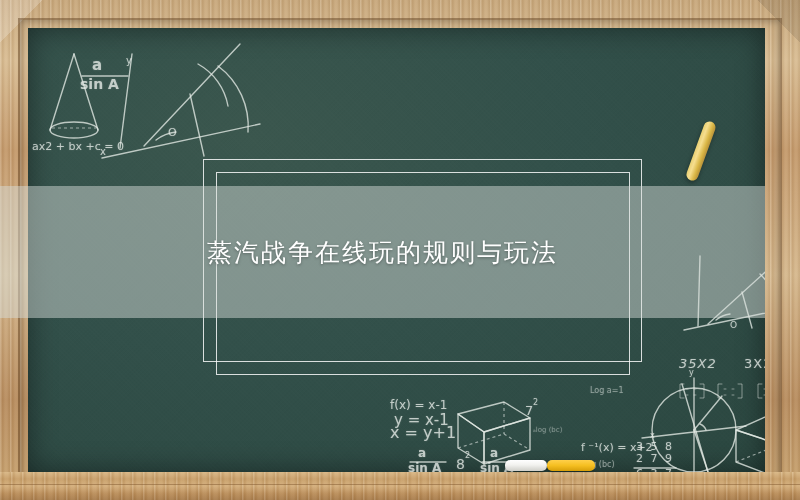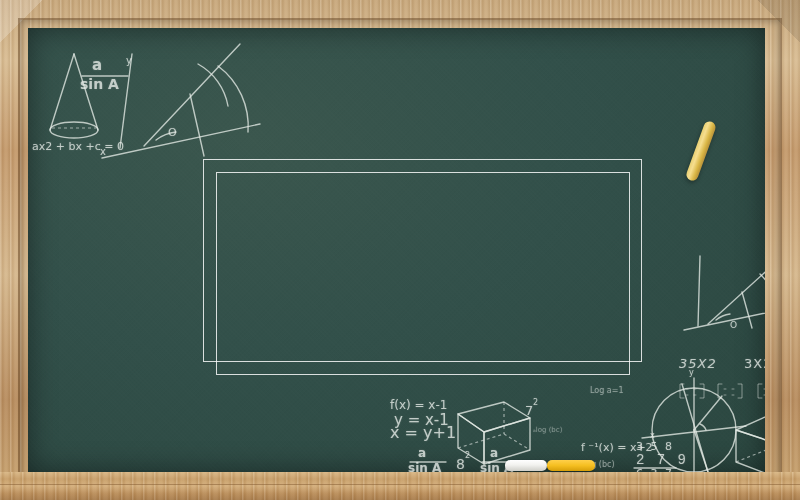--- a/index.html
+++ b/index.html
@@ -220,36 +220,39 @@
     <svg class="chalk-svg" style="left:700px;top:370px;width:96px;height:90px;" viewBox="0 0 96 90">
       <path class="cs" d="M8 32 L48 14 L88 26 L50 46 Z"></path>
       <path class="cs" d="M8 32 L8 64 L50 80 L50 46 Z"></path>
       <path class="cs" d="M50 46 L88 26 L88 58 L50 80 Z"></path>
       <path class="cs-d" d="M8 64 L48 48 L88 58"></path>
       <path class="cs-d" d="M48 14 L48 48"></path>
     </svg>
 
     <div class="chalk" style="left:553px;top:413px;font-size:11px;">f ⁻¹(x) = x+2</div>
     <div class="chalk" style="left:608px;top:412px;font-size:11px;letter-spacing:2px;">3 5 8</div>
-    <div class="chalk" style="left:608px;top:424px;font-size:14px;letter-spacing:2px;font-family:Liberation Mono, monospace;">2 7 9</div>
+    <div class="chalk" style="left:608px;top:424px;font-size:11px;letter-spacing:2px;">2 7 9</div>
     <svg class="chalk-svg" style="left:604px;top:438px;width:46px;height:4px;" viewBox="0 0 46 4">
         <path class="cs" d="M2 2 L44 2"></path>
       </svg>
     <div class="chalk" style="left:608px;top:439px;font-size:11px;letter-spacing:2px;">6 3 7</div>
 
     <div class="chalk" style="left:553px;top:432px;font-size:8px;opacity:.55;">ₐlog (bc)</div>
 
     <div id="chalk-diagonal" class="chalkstick"></div>
 
     <div id="deco-rect-outer" class="deco-rect"></div>
     <div id="deco-rect-inner" class="deco-rect"></div>
   </div>
 
   <div class="frame-inner-shadow"></div>
 
+  <div id="title-band">
+    <div id="page-title">蒸汽战争在线玩的规则与玩法</div>
+  </div>
 
   <div id="ledge">
     <div class="g"></div>
     <div class="line"></div>
   </div>
   <div id="chalk-white" class="chalkstick"></div>
   <div id="chalk-yellow" class="chalkstick"></div>
 
 </div>
 

